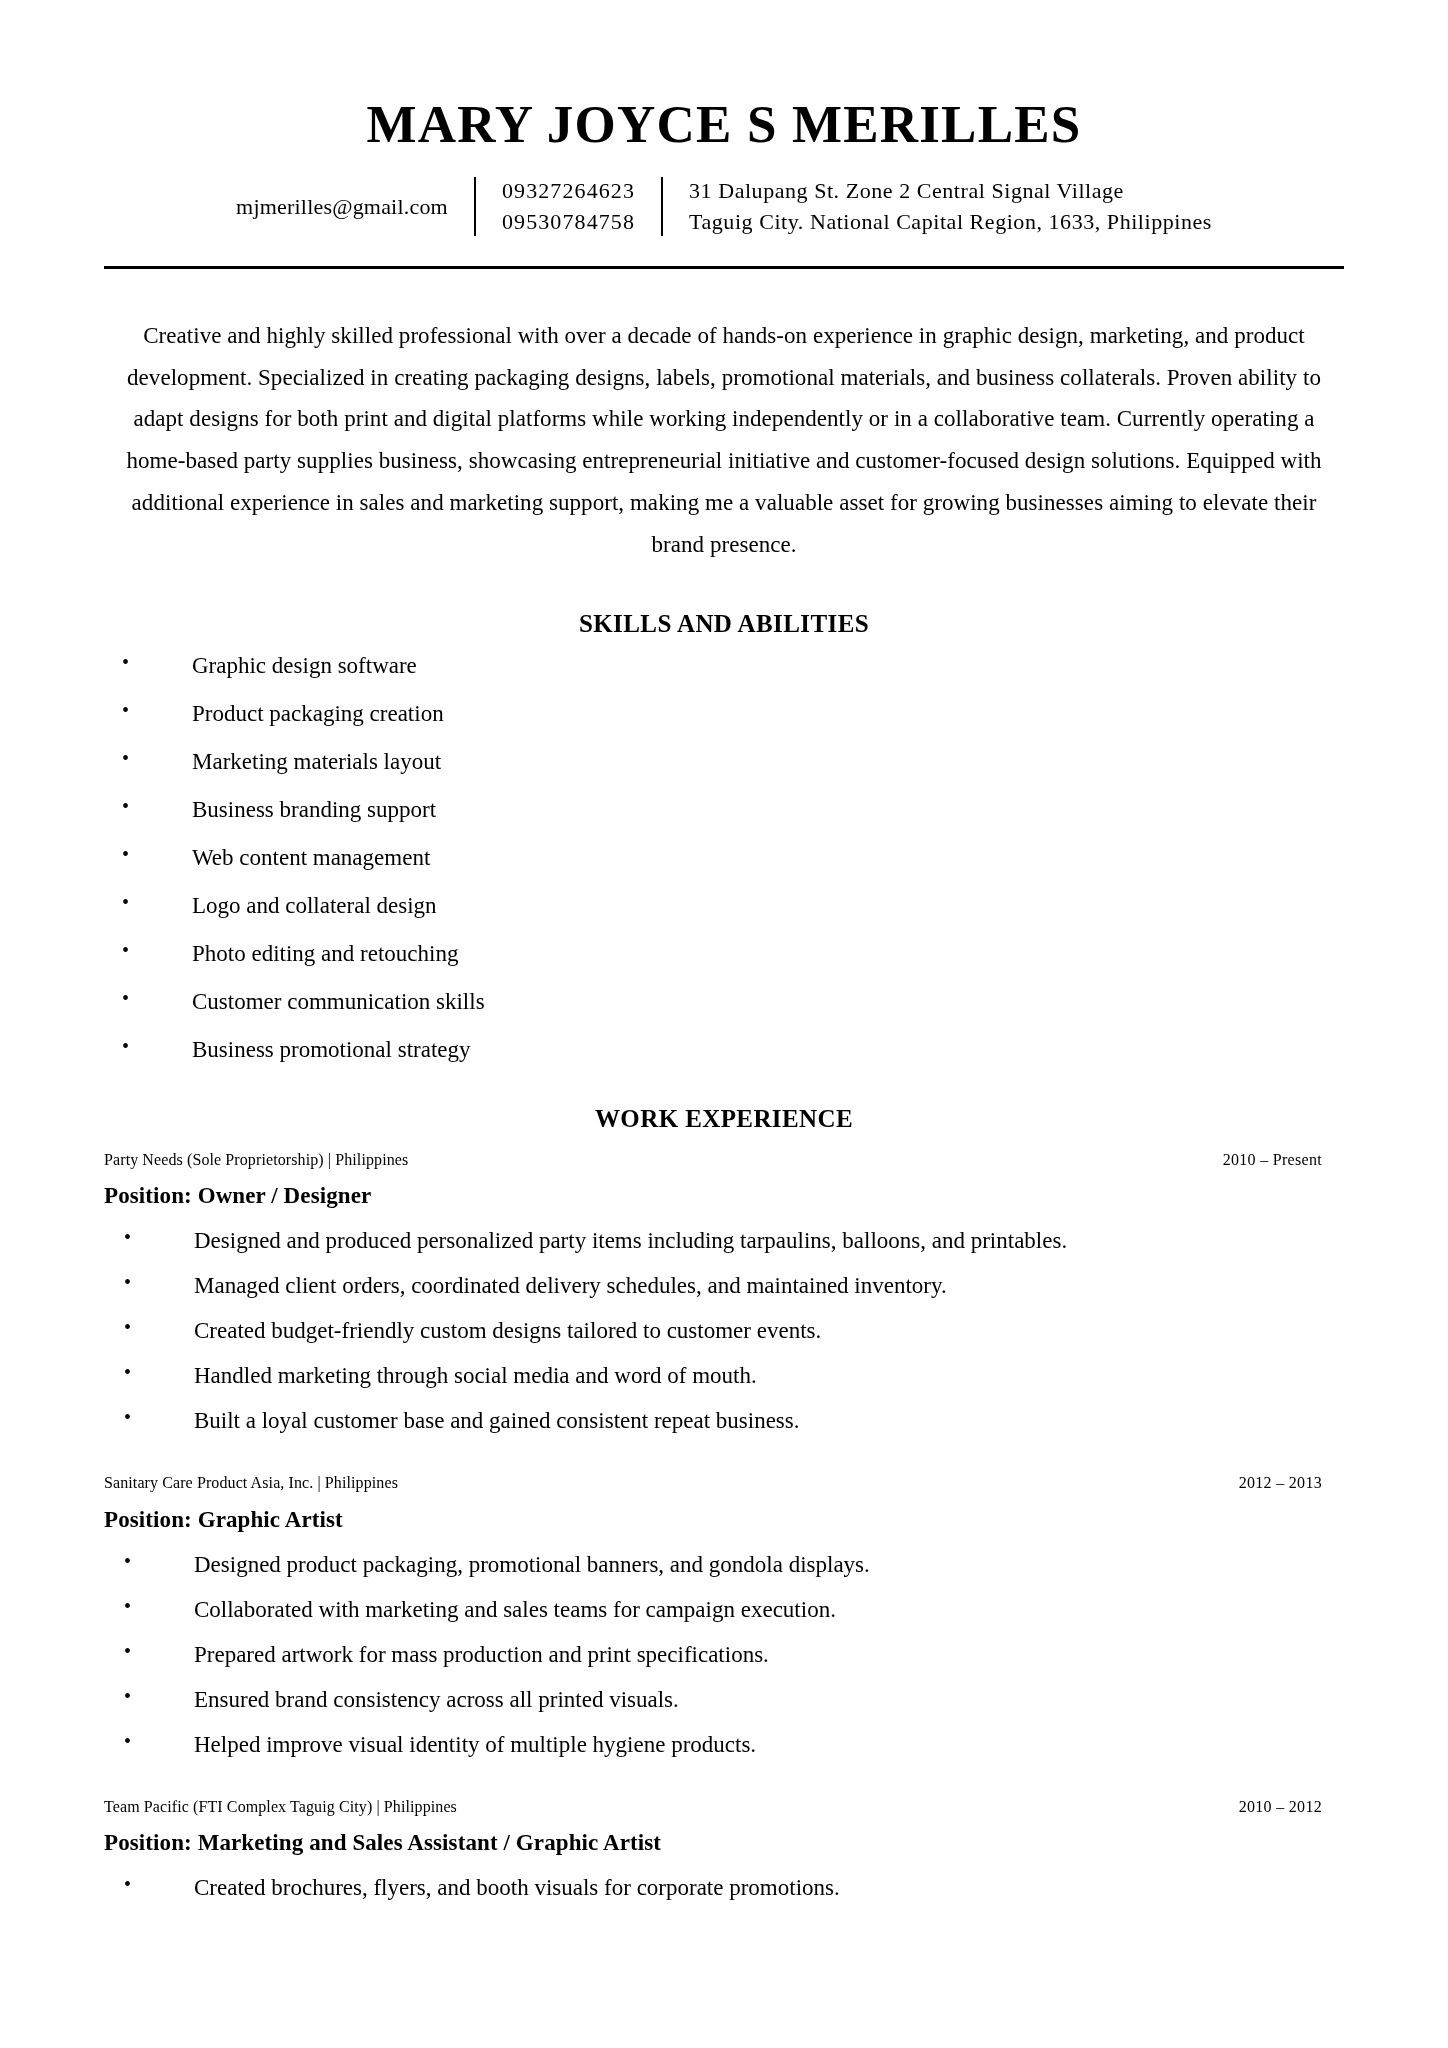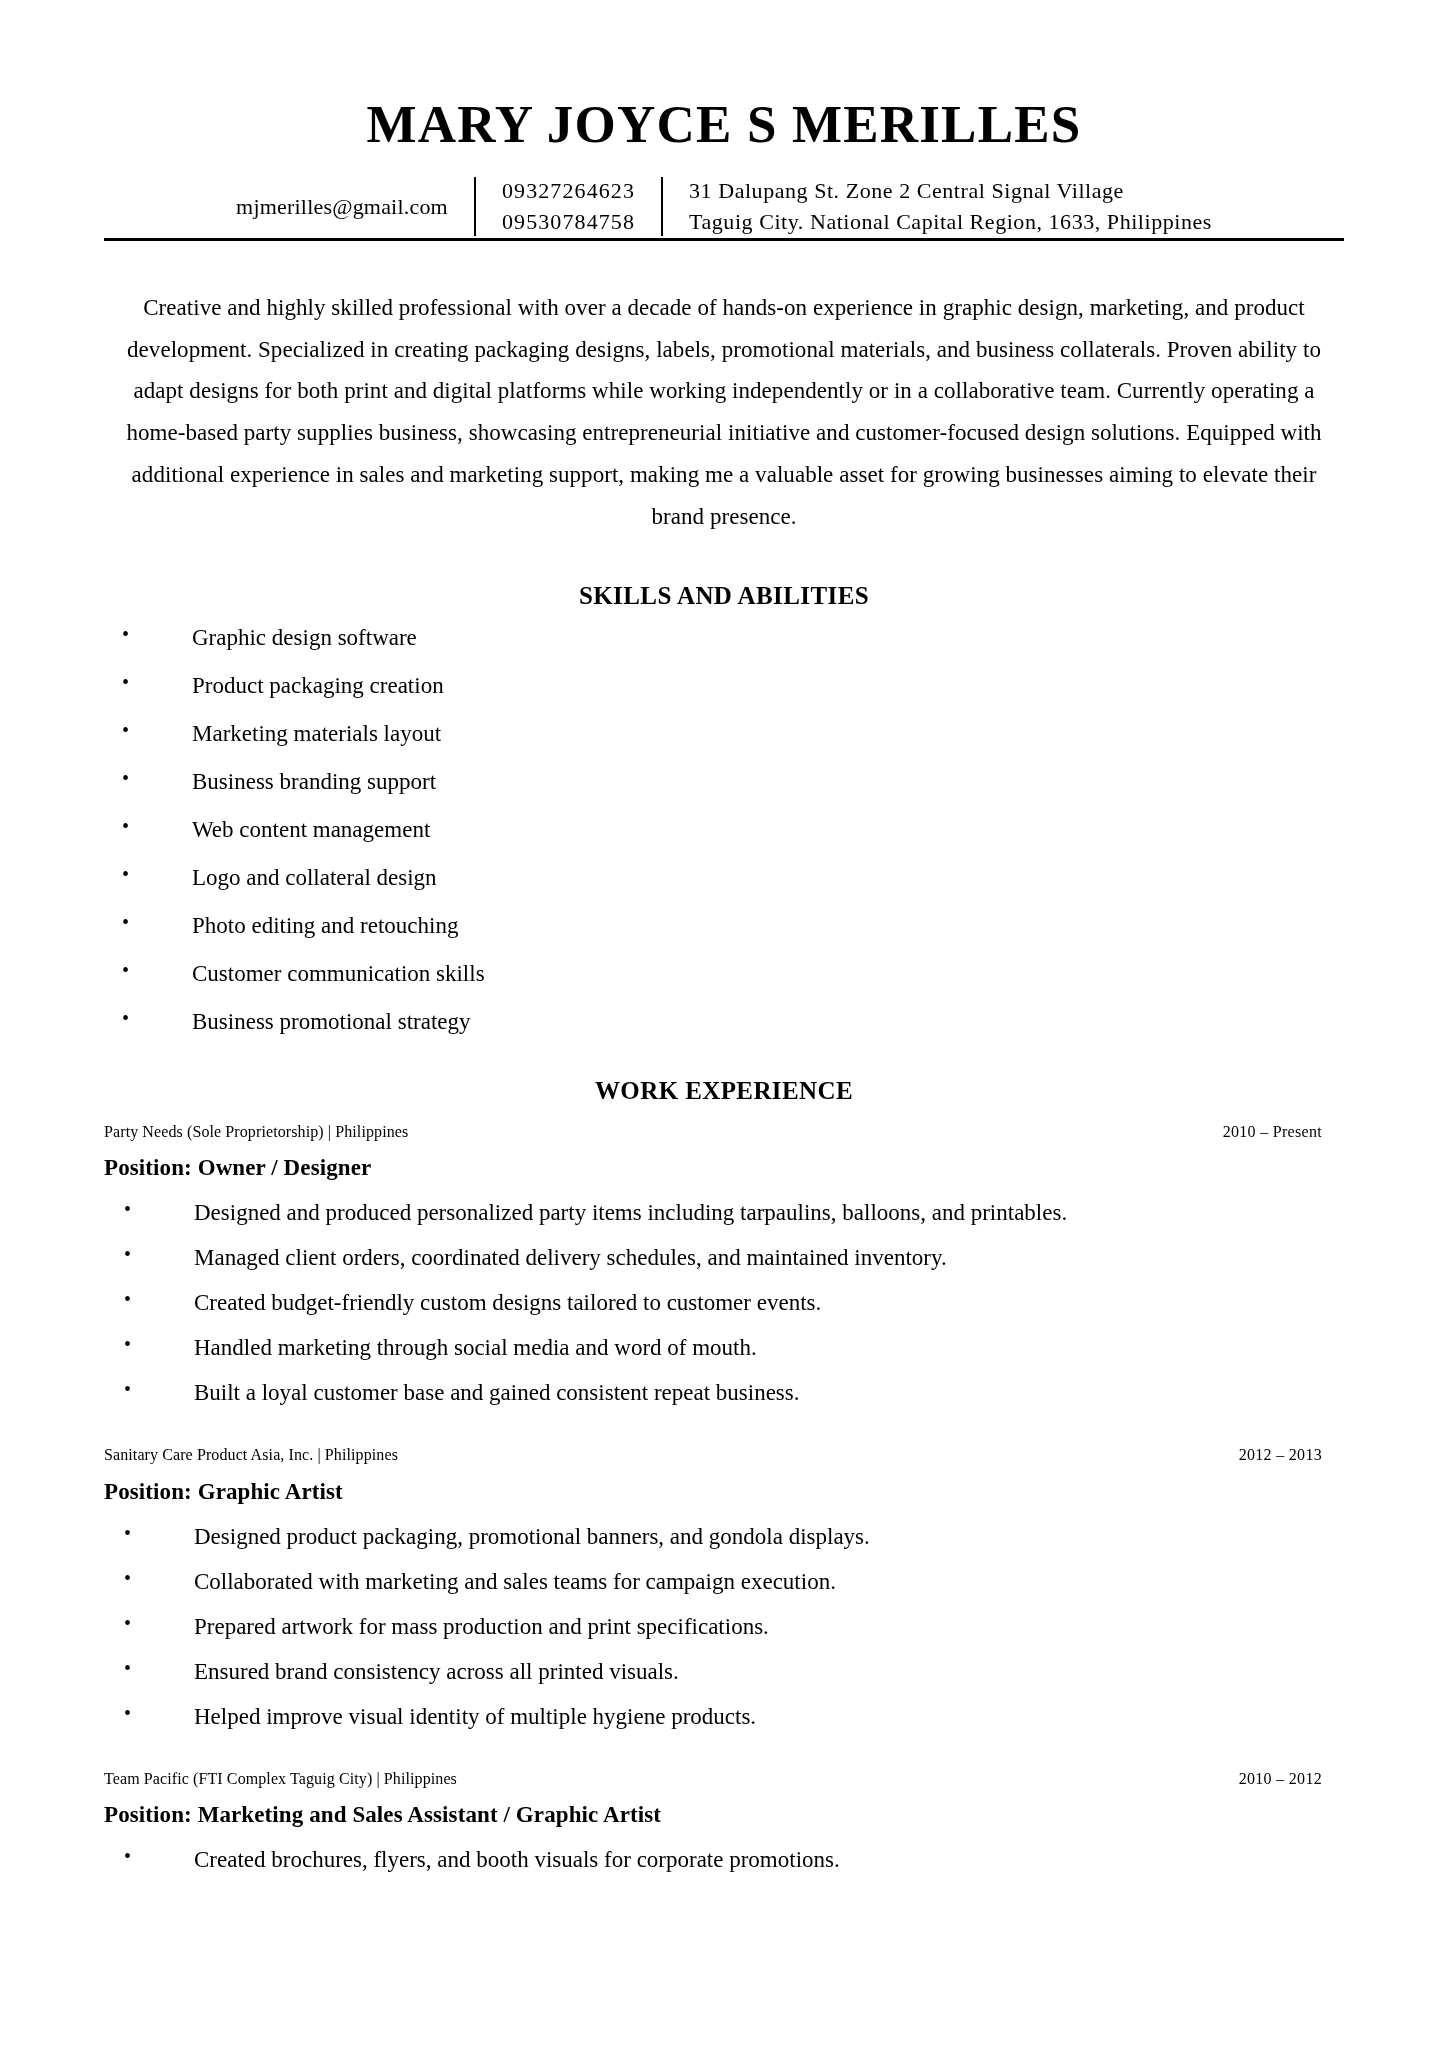--- a/index.html
+++ b/index.html
@@ -32,21 +32,21 @@
     line-height: 1.08;
     margin: 0 0 22px 0;
     white-space: nowrap;
   }
 
   .contact-row {
     display: flex;
     justify-content: center;
     align-items: stretch;
     gap: 0;
-    padding-bottom: 0;
+    padding-bottom: 28px;
   }
   .contact-cell {
     display: flex;
     flex-direction: column;
     justify-content: center;
     font-size: 22px;
     line-height: 1.42;
   }
   .contact-email {
     padding: 0 26px 0 0;

